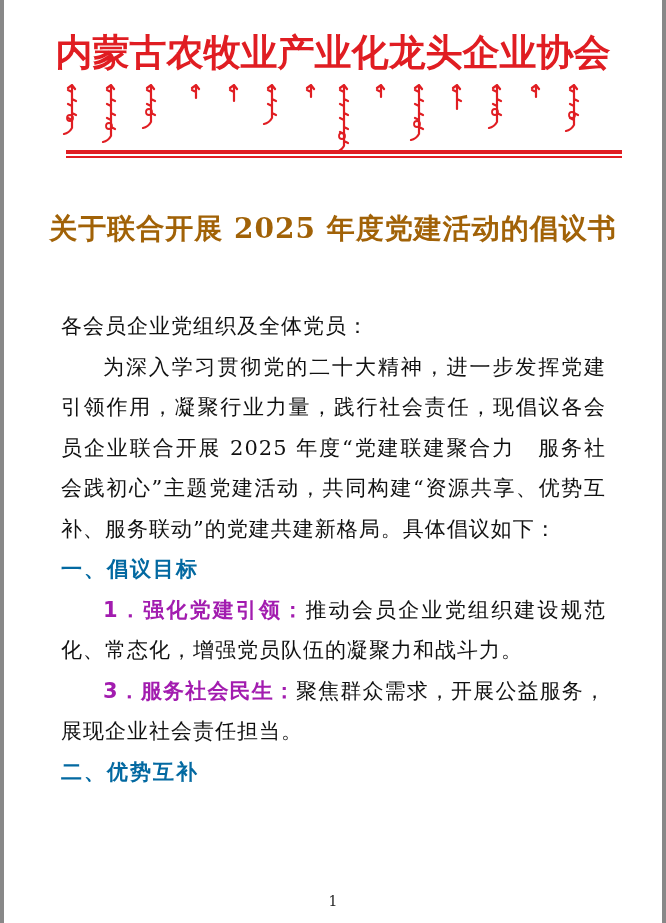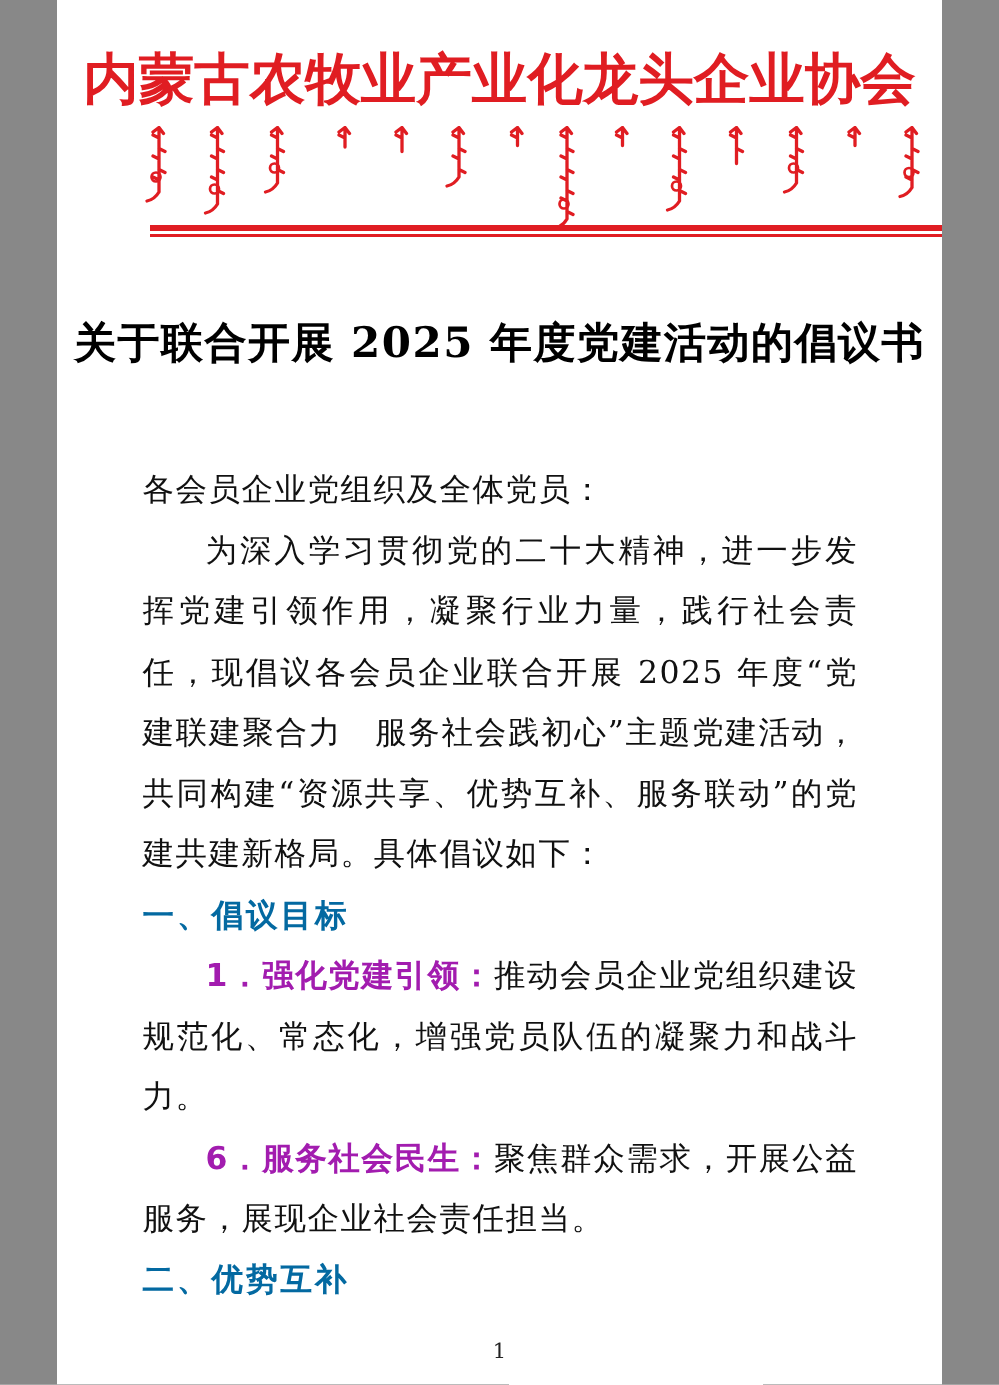--- a/index.html
+++ b/index.html
@@ -1,19 +1,19 @@
 <!DOCTYPE html>
 <html><head>
 <meta charset="utf-8">
 <style>
   * { margin: 0; padding: 0; box-sizing: border-box; }
   html, body { background: #888; }
   .page {
     position: relative;
-    width: 590px;
+    width: 658px;
     height: 923px;
     margin: 0 auto;
     background: #ffffff;
     overflow: hidden;
     font-family: "DejaVu Serif", serif;
   }
   
   .org-name {
     margin-top: 28px;
     text-align: center;
@@ -34,21 +34,21 @@
   .red-rule { margin-left: 62px; width: 556px; }
   .red-rule .thick { height: 4px; background: #e01d22; }
   .red-rule .thin  { height: 2px; background: #e01d22; margin-top: 2px; }
   
   .doc-title {
     margin-top: 52px;
     text-align: center;
     font-size: 28px;
     line-height: 38px;
     font-weight: bold;
-    color: #000000;
+    color: #a16207;
     letter-spacing: 1px;
     white-space: nowrap;
   }
   
   .body-text {
     margin: 58px 56px 0 57px;
     font-size: 21px;
     line-height: 40.5px;
     color: #111;
     text-align: justify;
@@ -114,18 +114,18 @@
     </div>
   </div>
 
   <div class="doc-title">关于联合开展 2025 年度党建活动的倡议书</div>
 
   <div class="body-text">
     <p>各会员企业党组织及全体党员：</p>
     <p class="indent">为深入学习贯彻党的二十大精神，进一步发挥党建引领作用，凝聚行业力量，践行社会责任，现倡议各会员企业联合开展 2025 年度“党建联建聚合力　服务社会践初心”主题党建活动，共同构建“资源共享、优势互补、服务联动”的党建共建新格局。具体倡议如下：</p>
     <p class="heading">一、倡议目标</p>
     <p class="indent"><span class="lead">1．强化党建引领：</span><span>推动会员企业党组织建设规范化、常态化，增强党员队伍的凝聚力和战斗力。</span></p>
-    <p class="indent"><span class="lead">6．服务社会民生：</span><span>聚焦群众需求，开展公益服务，展现企业社会责任担当。</span></p>
+    <p class="indent"><span class="lead">3．服务社会民生：</span><span>聚焦群众需求，开展公益服务，展现企业社会责任担当。</span></p>
     <p class="heading">二、优势互补</p>
   </div>
 
   <div class="page-number">1</div>
 </div>
 
 </body></html>

